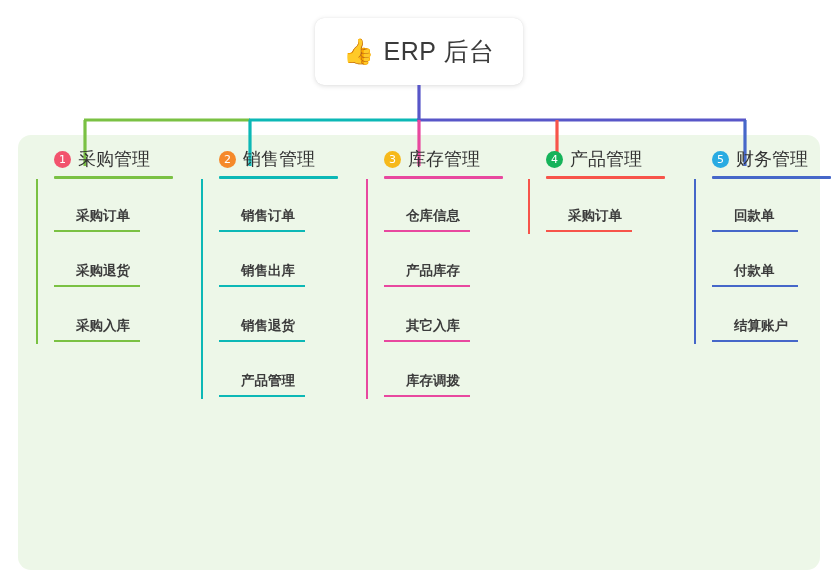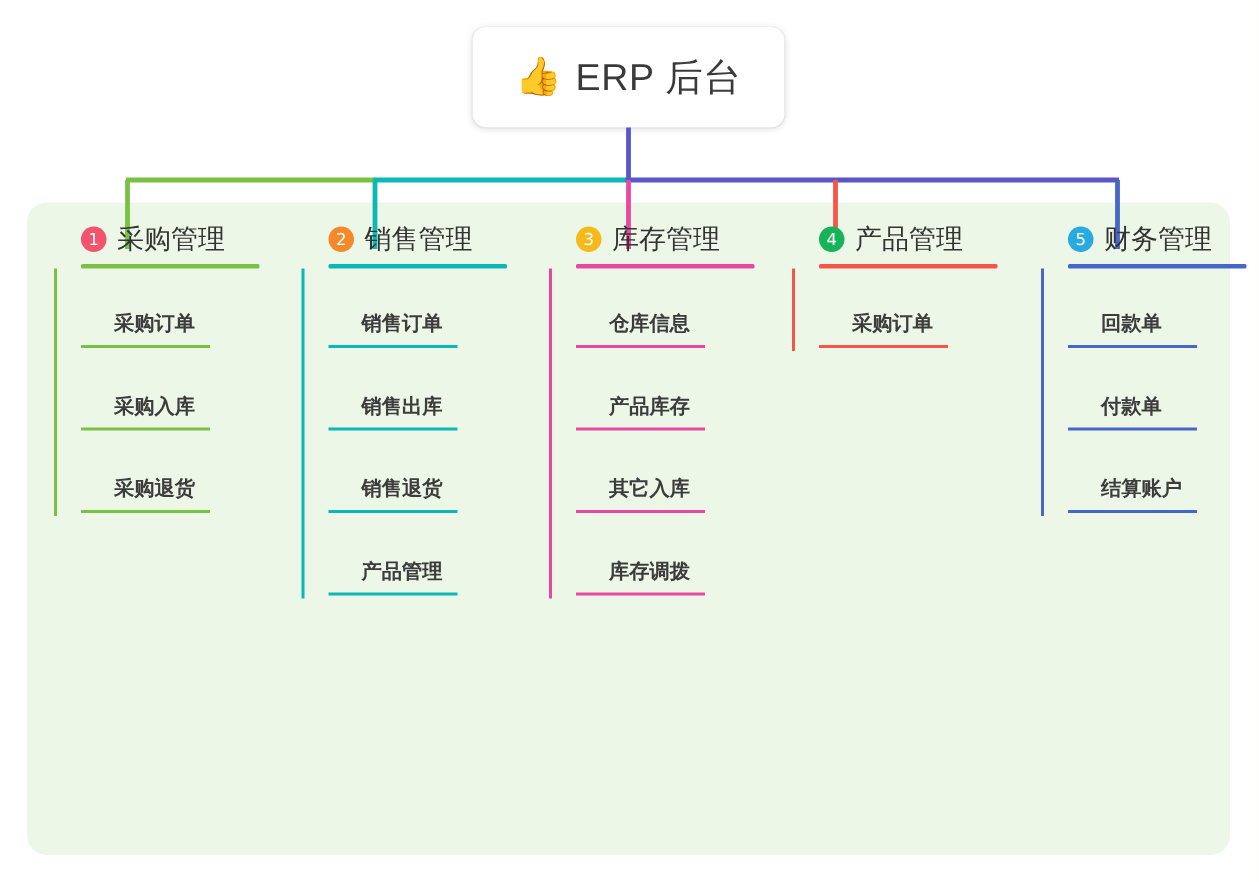--- a/index.html
+++ b/index.html
@@ -166,27 +166,27 @@
         <span class="col-title">采购管理</span>
       </div>
       <div class="col-rule" style="background: rgb(122, 193, 67);"></div>
       <div class="items">
         <div class="leaf-spine" style="background: rgb(122, 193, 67);"></div>
         <div class="leaf">
           <div class="leaf-label">采购订单</div>
           <div class="leaf-rule" style="background: rgb(122, 193, 67);"></div>
         </div>
         <div class="leaf">
+          <div class="leaf-label">采购退货</div>
+          <div class="leaf-rule" style="background: rgb(122, 193, 67);"></div>
+        </div>
+        <div class="leaf">
           <div class="leaf-label">采购入库</div>
           <div class="leaf-rule" style="background: rgb(122, 193, 67);"></div>
         </div>
-        <div class="leaf">
-          <div class="leaf-label">采购退货</div>
-          <div class="leaf-rule" style="background: rgb(122, 193, 67);"></div>
-        </div>
       </div>
     </div>
     <div class="column" style="left: 201px;">
       <div class="col-header">
         <span class="badge" style="background: rgb(245, 137, 42);">2</span>
         <span class="col-title">销售管理</span>
       </div>
       <div class="col-rule" style="background: rgb(12, 184, 182);"></div>
       <div class="items">
         <div class="leaf-spine" style="background: rgb(12, 184, 182);"></div>

